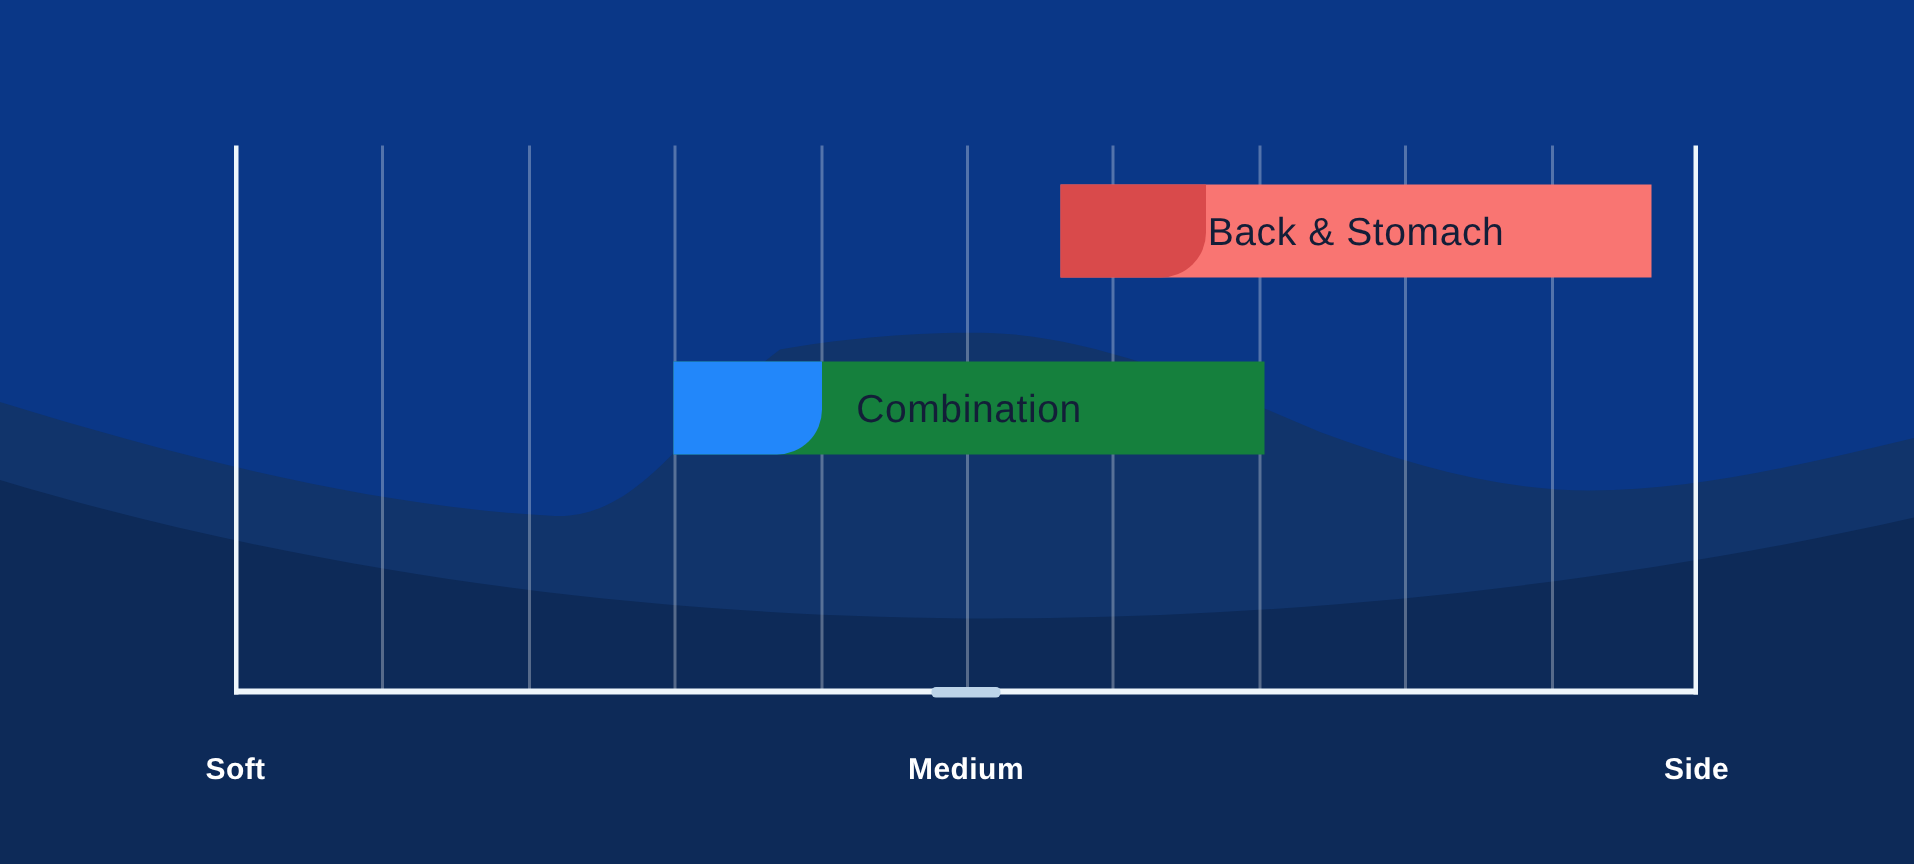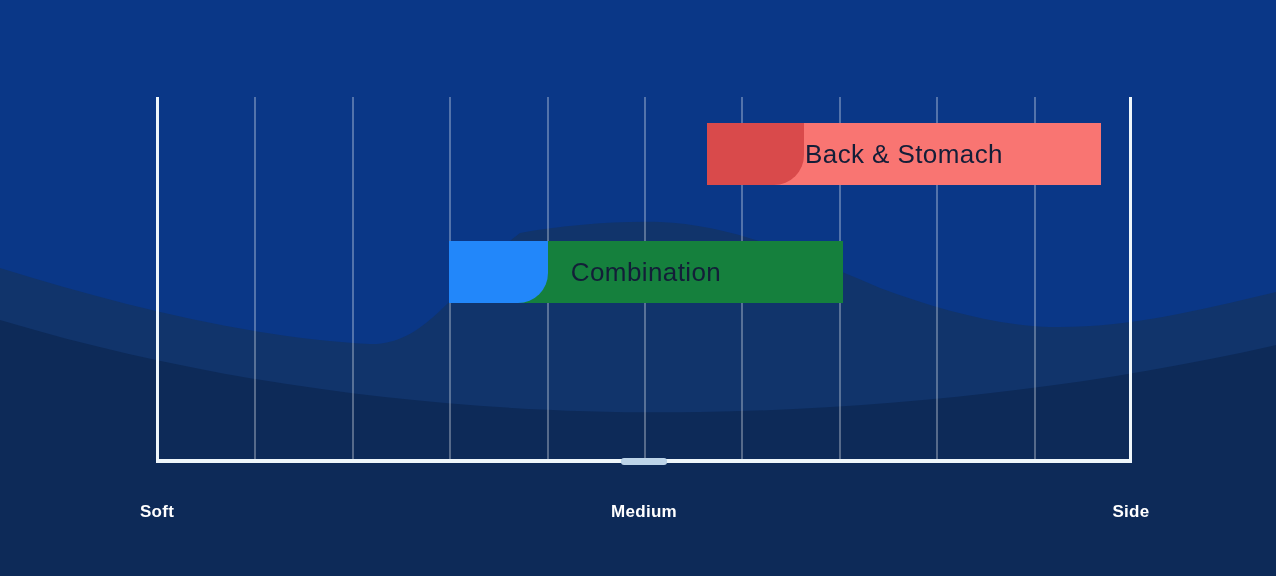--- a/index.html
+++ b/index.html
@@ -26,21 +26,21 @@
   .bar .accent{
     position:absolute;left:0;top:0;height:100%;
     border-radius:0 0 30px 0;
   }
   .bar .bar-label{
     position:relative;z-index:2;
     font-size:26px;font-weight:500;letter-spacing:.4px;color:#131E38;
   }
   .axis-label{
     position:absolute;top:502px;transform:translateX(-50%);
-    color:#FFFFFF;font-size:17px;font-weight:700;letter-spacing:.3px;
+    color:#FFFFFF;font-size:20px;font-weight:700;letter-spacing:.3px;
     white-space:nowrap;
   }
 </style>
 </head>
 <body>
 
 <div class="stage" style="background: rgb(10, 55, 135);">
 
   <svg class="bg-waves" width="1276" height="576" viewBox="0 0 1276 576" aria-hidden="true">
     <path d="M 0 268

